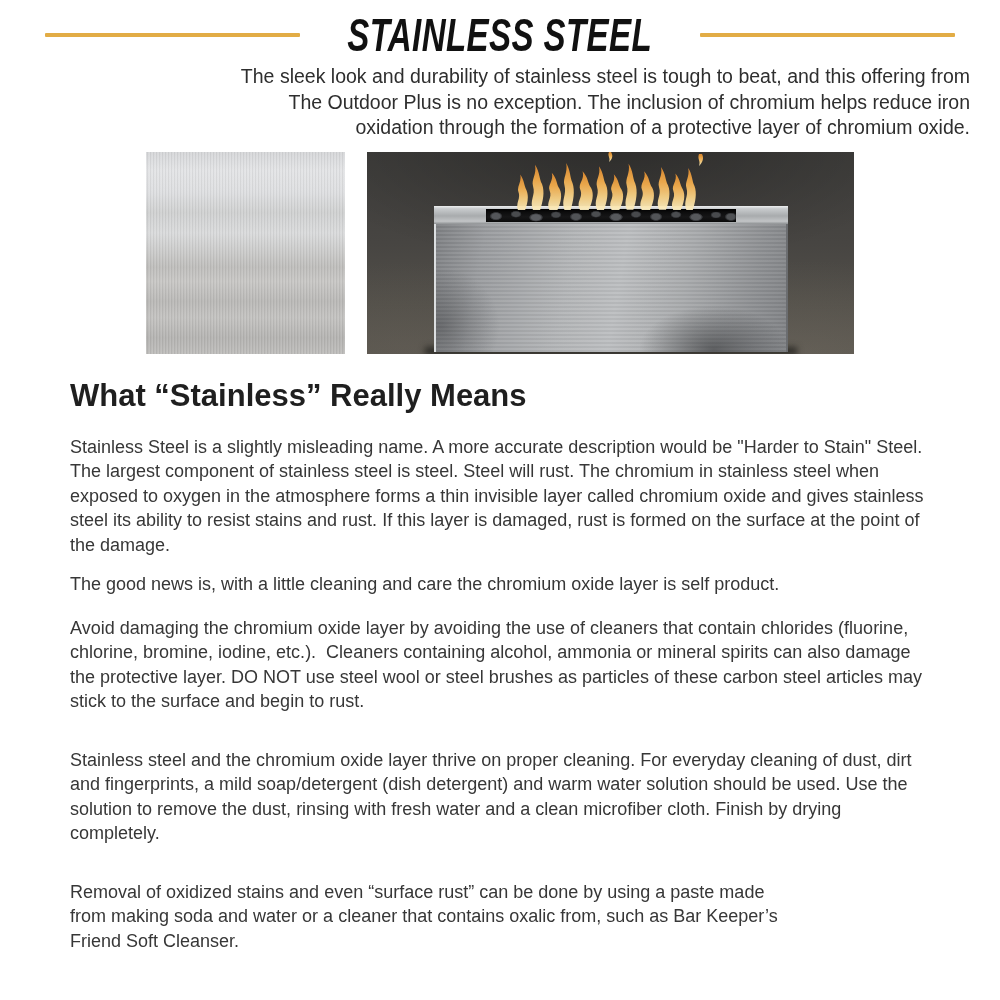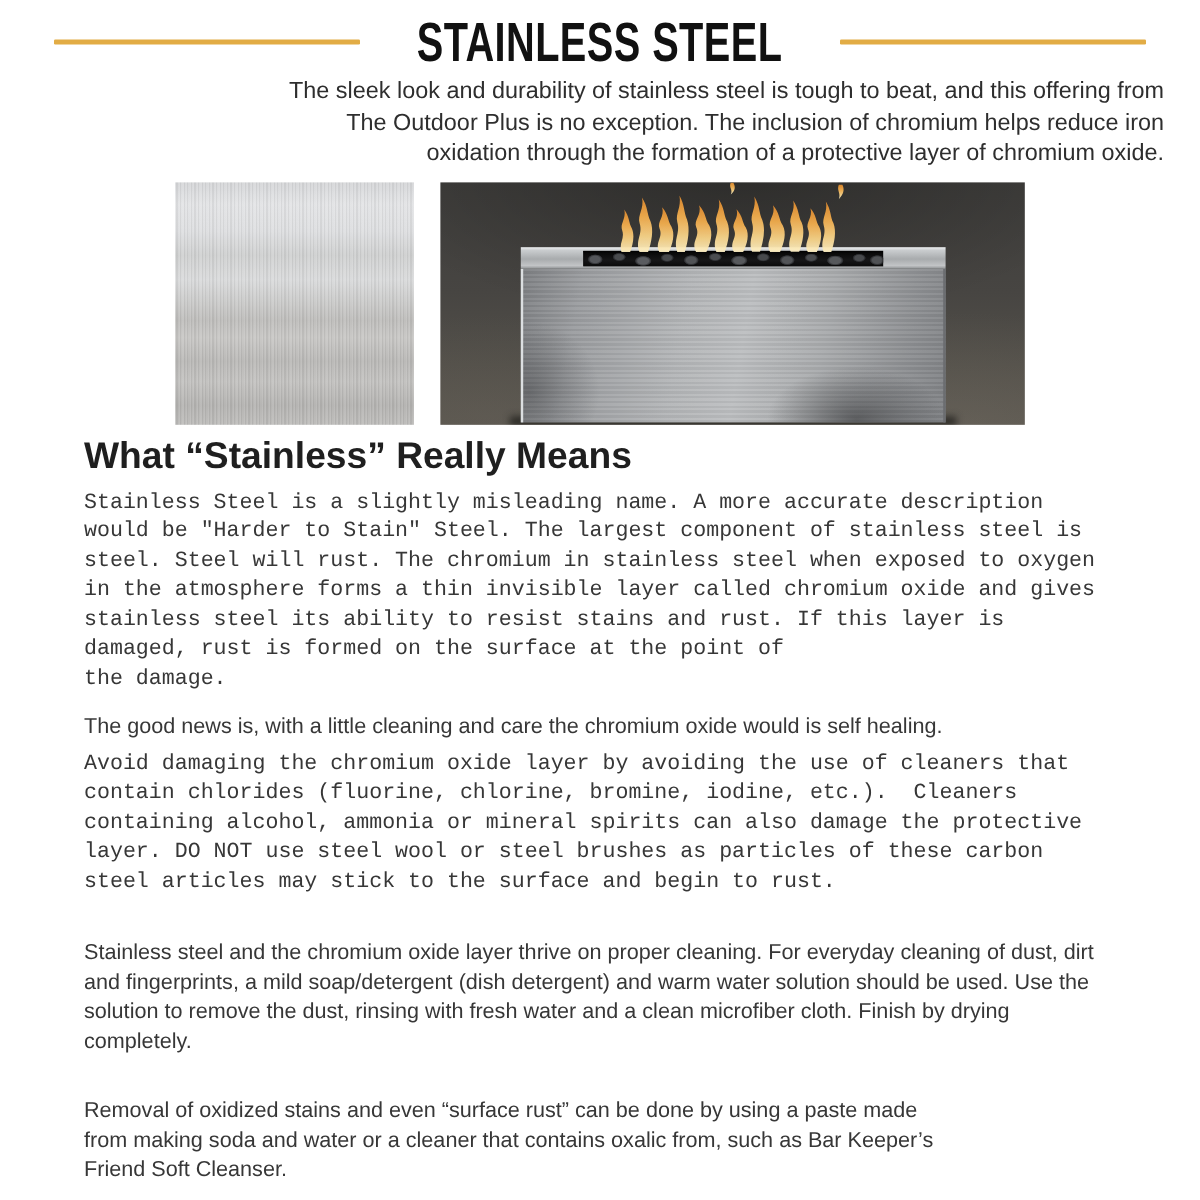--- a/index.html
+++ b/index.html
@@ -8,21 +8,21 @@
     font-family:"Liberation Sans", sans-serif;color:#333333;
   }
   .page{position:relative;width:1000px;height:1000px;}
 
   
   .title-row{
     margin-top:12px;height:46px;
     display:flex;align-items:center;justify-content:center;gap:34px;
   }
   .gold-line{height:4px;width:255px;background:#E2AC45;border-radius:1px;}
-  .title-box{width:332px;display:flex;justify-content:center;overflow:visible;}
+  .title-box{width:332px;display:flex;justify-content:center;overflow:visible;font-style:italic;}
   .page-title{
     font-size:46px;font-weight:800;color:#111111;white-space:nowrap;
     transform:scaleX(0.72);letter-spacing:0.5px;line-height:1;
   }
 
   
   .intro{
     margin:6px auto 0 auto;max-width:940px;text-align:right;
     font-size:19.5px;line-height:25.5px;color:#2e2e2e;white-space:pre-wrap;
   }
@@ -82,26 +82,26 @@
   }
   .pit-box-left-highlight{position:absolute;left:0;top:0;width:2px;height:100%;background:#DCDFE1;}
   .pit-box-right-edge{position:absolute;right:0;top:0;width:2px;height:100%;background:#6B6D70;}
   .flames{position:absolute;left:146px;top:0;width:200px;height:58px;}
 
   
   .article{width:862px;margin:0 auto 0 70px;}
   .section-heading{
     font-weight:800;color:#1f1f1f;letter-spacing:0;
   }
-  .h1{margin-top:6px;font-size:31px;line-height:40px;}
+  .h1{margin-top:22px;font-size:31px;line-height:40px;}
   .h2{margin-top:14px;font-size:33px;line-height:42px;}
   .para{
     font-size:18px;line-height:24.5px;color:#373737;white-space:pre-wrap;
   }
-  .mt-s{margin-top:7px;font-family:Liberation Mono, monospace;}
+  .mt-s{margin-top:19px;}
   .mt-m{margin-top:15px;}
   .mt-l{margin-top:34px;}
 </style>
 </head>
 <body>
 
 <div class="page">
 
   <div class="title-row">
     <div class="gold-line"></div>
@@ -158,21 +158,21 @@
         </g>
       </svg>
     </div>
   </div>
 
   <div class="article">
 
     <div class="section-heading h1">What “Stainless” Really Means</div>
     <div class="para mt-s">Stainless Steel is a slightly misleading name. A more accurate description would be "Harder to Stain" Steel. The largest component of stainless steel is steel. Steel will rust. The chromium in stainless steel when exposed to oxygen in the atmosphere forms a thin invisible layer called chromium oxide and gives stainless steel its ability to resist stains and rust. If this layer is damaged, rust is formed on the surface at the point of
 the damage.</div>
-    <div class="para mt-m">The good news is, with a little cleaning and care the chromium oxide would is self healing.</div>
+    <div class="para mt-m">The good news is, with a little cleaning and care the chromium oxide layer is self product.</div>
 
     <div class="para mt-s">Avoid damaging the chromium oxide layer by avoiding the use of cleaners that contain chlorides (fluorine, chlorine, bromine, iodine, etc.).  Cleaners containing alcohol, ammonia or mineral spirits can also damage the protective layer. DO NOT use steel wool or steel brushes as particles of these carbon steel articles may stick to the surface and begin to rust.</div>
     <div class="para mt-l">Stainless steel and the chromium oxide layer thrive on proper cleaning. For everyday cleaning of dust, dirt and fingerprints, a mild soap/detergent (dish detergent) and warm water solution should be used. Use the solution to remove the dust, rinsing with fresh water and a clean microfiber cloth. Finish by drying completely.</div>
     <div class="para mt-l">Removal of oxidized stains and even “surface rust” can be done by using a paste made
 from making soda and water or a cleaner that contains oxalic from, such as Bar Keeper’s
 Friend Soft Cleanser.</div>
 
   </div>
 </div>
 

